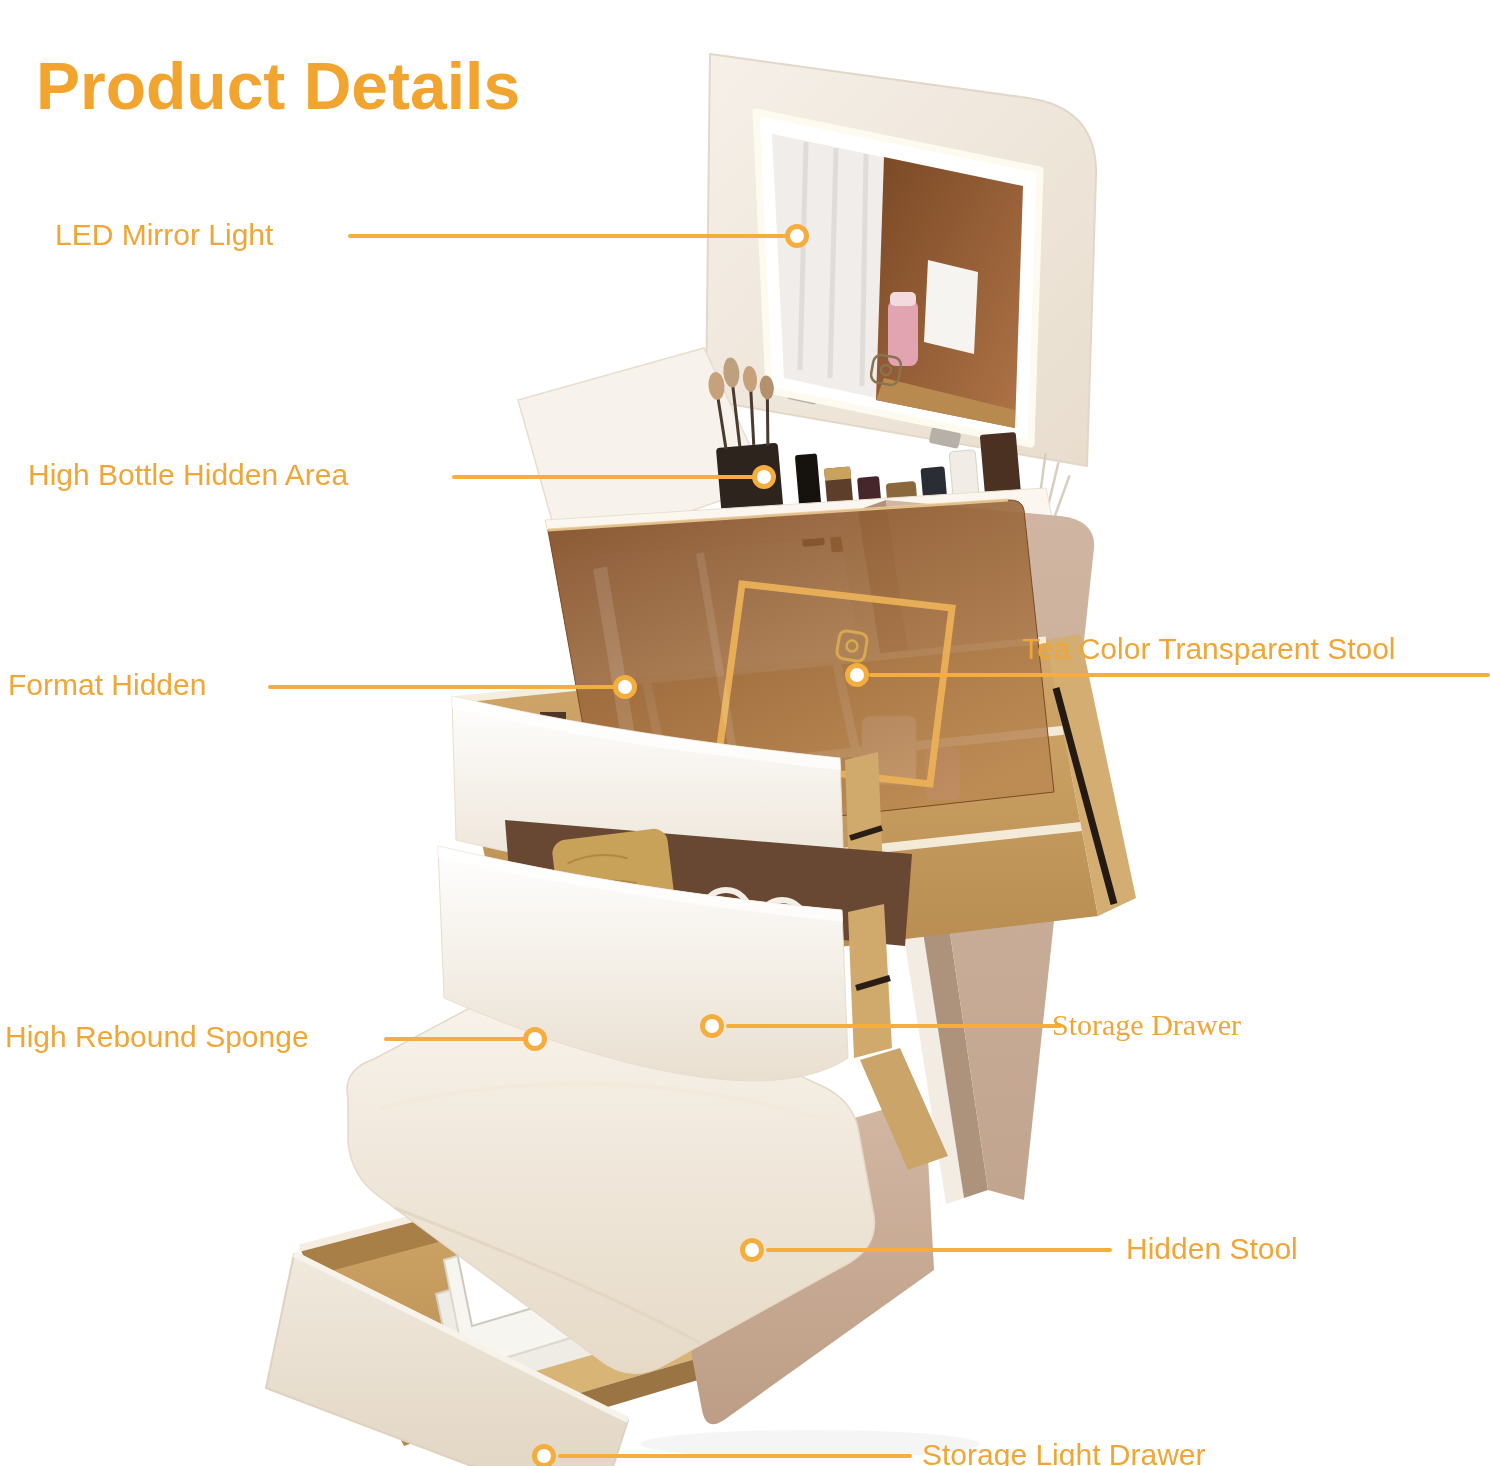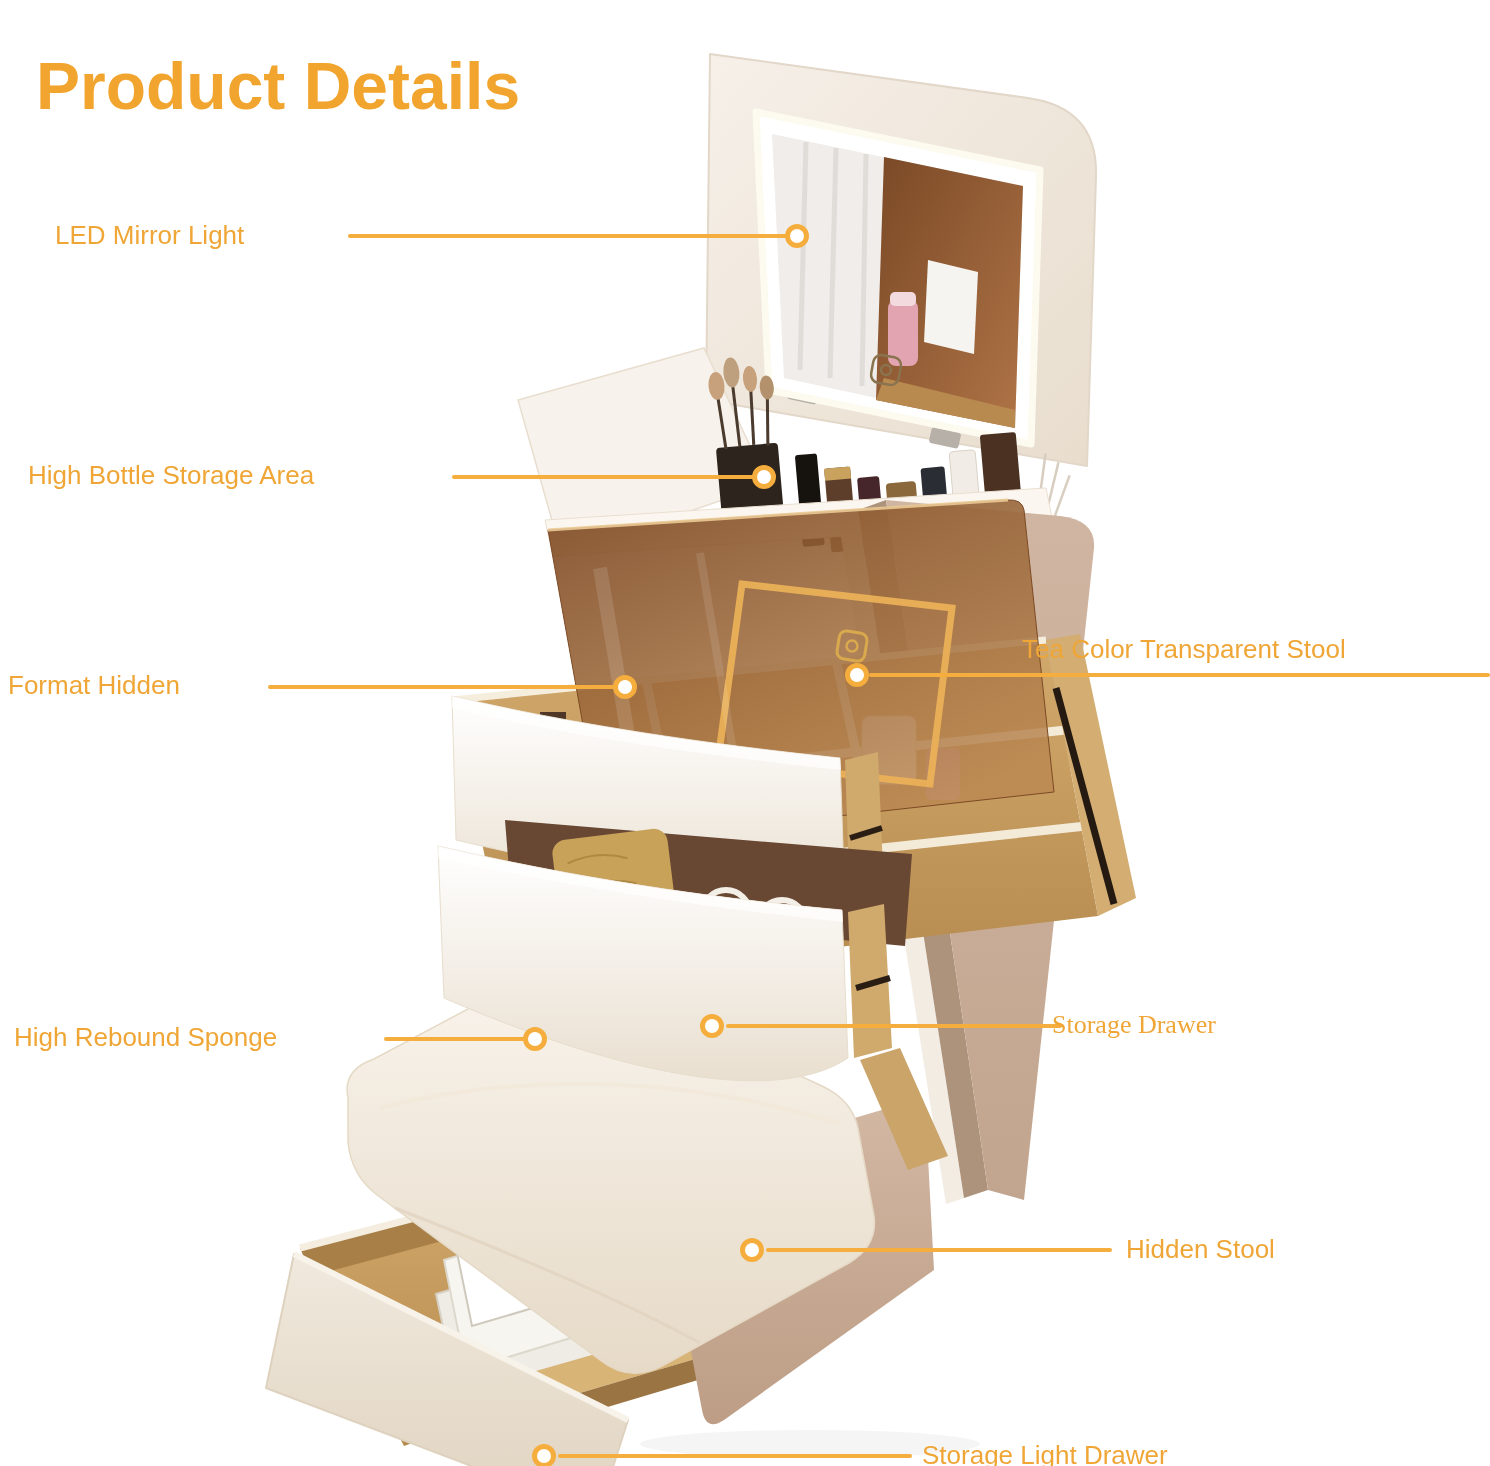--- a/index.html
+++ b/index.html
@@ -7,21 +7,21 @@
     position:relative;width:1490px;height:1466px;overflow:hidden;background:#ffffff;
     font-family:"Liberation Sans", sans-serif;
     margin-top:48px;
   }
   #page-title{
     position:absolute;left:36px;top:0px;
     font-size:66px;font-weight:700;color:var(--title,#F2A52E);letter-spacing:0px;
   }
   #product-svg{position:absolute;left:0;top:0;}
   .co-text{
-    position:absolute;font-size:26px;line-height:34px;white-space:nowrap;
+    position:absolute;font-size:30px;line-height:34px;white-space:nowrap;
     color:var(--accent,#EFA636);font-weight:400;
   }
   .co-line{
     position:absolute;height:4px;background:var(--line,#F5AE3D);border-radius:2px;
   }
   .co-ring{
     position:absolute;width:24px;height:24px;box-sizing:border-box;
     border:5px solid var(--line,#F5AE3D);border-radius:50%;background:#ffffff;
   }
 </style>
@@ -230,39 +230,39 @@
     </g>
   </svg>
 
   <div>
     <div class="co-text" style="left:55px;top:170px;">LED Mirror Light</div>
     <div class="co-line" style="left:348px;top:186px;width:449px;"></div>
     <div class="co-ring" style="left:785px;top:176px;"></div>
   </div>
 
   <div>
-    <div class="co-text" style="left:28px;top:410px;">High Bottle Storage Area</div>
+    <div class="co-text" style="left:28px;top:410px;">High Bottle Hidden Area</div>
     <div class="co-line" style="left:452px;top:427px;width:310px;"></div>
     <div class="co-ring" style="left:752px;top:417px;"></div>
   </div>
 
   <div>
     <div class="co-text" style="left:8px;top:620px;">Format Hidden</div>
     <div class="co-line" style="left:268px;top:637px;width:355px;"></div>
     <div class="co-ring" style="left:613px;top:627px;"></div>
   </div>
 
   <div>
     <div class="co-text" style="left:1022px;top:584px;">Tea Color Transparent Stool</div>
     <div class="co-line" style="left:869px;top:625px;width:621px;"></div>
     <div class="co-ring" style="left:845px;top:615px;"></div>
   </div>
 
   <div>
-    <div class="co-text" style="left:14px;top:972px;">High Rebound Sponge</div>
+    <div class="co-text" style="left:5px;top:972px;">High Rebound Sponge</div>
     <div class="co-line" style="left:384px;top:989px;width:149px;"></div>
     <div class="co-ring" style="left:523px;top:979px;"></div>
   </div>
 
   <div>
     <div class="co-ring" style="left:700px;top:966px;"></div>
     <div class="co-line" style="left:726px;top:976px;width:336px;"></div>
     <div class="co-text" style="left:1052px;top:960px;font-family:Liberation Serif, serif;">Storage Drawer</div>
   </div>
 

